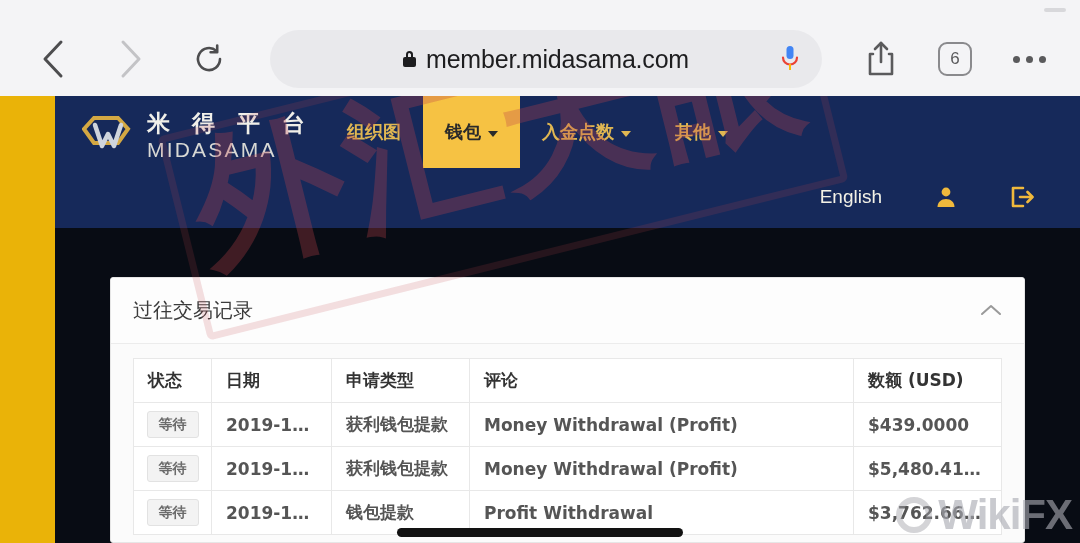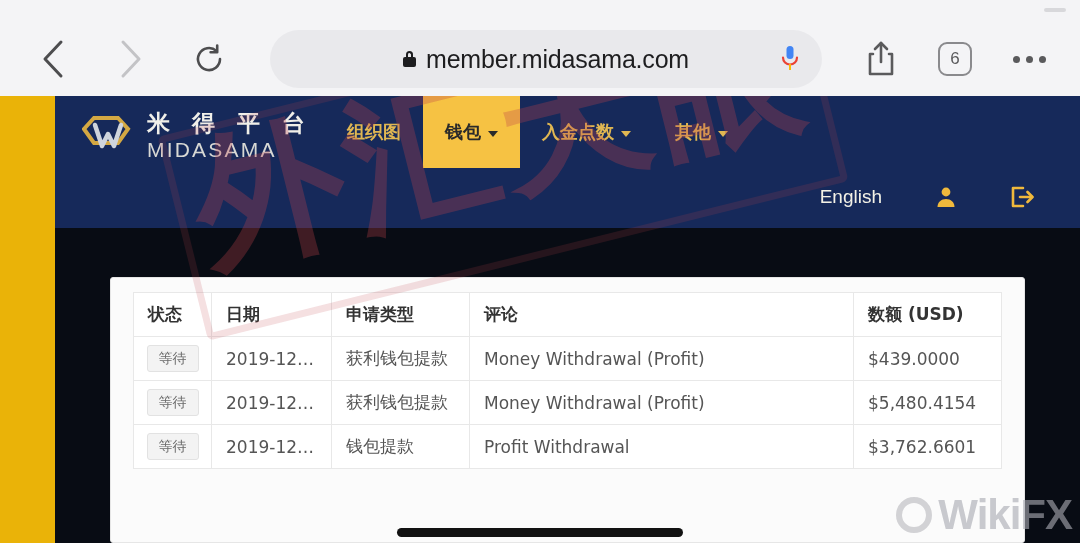--- a/index.html
+++ b/index.html
@@ -112,20 +112,21 @@
   .card-title { font-size:20px; color:#3b3b3b; font-family:"DejaVu Sans","Liberation Sans",sans-serif; }
   .chev { color:#9a9a9a; font-size:20px; }
 
   .table-wrap { padding:14px 22px 0 22px; }
   table { width:100%; border-collapse:collapse; table-layout:fixed; background:#fff; }
   th, td {
     border:1px solid #e8e8e8; padding:0 14px; height:44px; text-align:left;
     font-size:17px; color:#454545; vertical-align:middle; white-space:nowrap;
     overflow:hidden; text-overflow:ellipsis;
     font-family:"DejaVu Sans","Liberation Sans",sans-serif;
+    font-weight:bold;
   }
   th { font-weight:700; color:#333; background:#fff; }
   tbody td { color:#555; }
   col.c-status { width:78px; }
   col.c-date   { width:120px; }
   col.c-type   { width:138px; }
   col.c-note   { width:auto; }
   col.c-amt    { width:148px; }
   td.status-cell { text-align:center; padding:0 8px; }
   .badge {
@@ -287,20 +288,28 @@
         </div>
       </div>
 
       <div class="wm-stamp">
         <div class="stamp-frame"></div>
 
         <div class="stamp-txt">外汇天眼</div>
       </div>
 
       <div class="card">
+        <div class="card-head">
+          <span class="card-title">过往交易记录</span>
+          <span class="chev">
+            <svg width="22" height="14" viewBox="0 0 22 14">
+              <path d="M2 11 L11 3 L20 11" fill="none" stroke="currentColor" stroke-width="2" stroke-linecap="round" stroke-linejoin="round"></path>
+            </svg>
+          </span>
+        </div>
 
         <div class="table-wrap">
           <table>
             <colgroup>
               <col class="c-status">
                 <col class="c-date">
                 <col class="c-type">
                 <col class="c-note">
                 <col class="c-amt">
             </colgroup>

